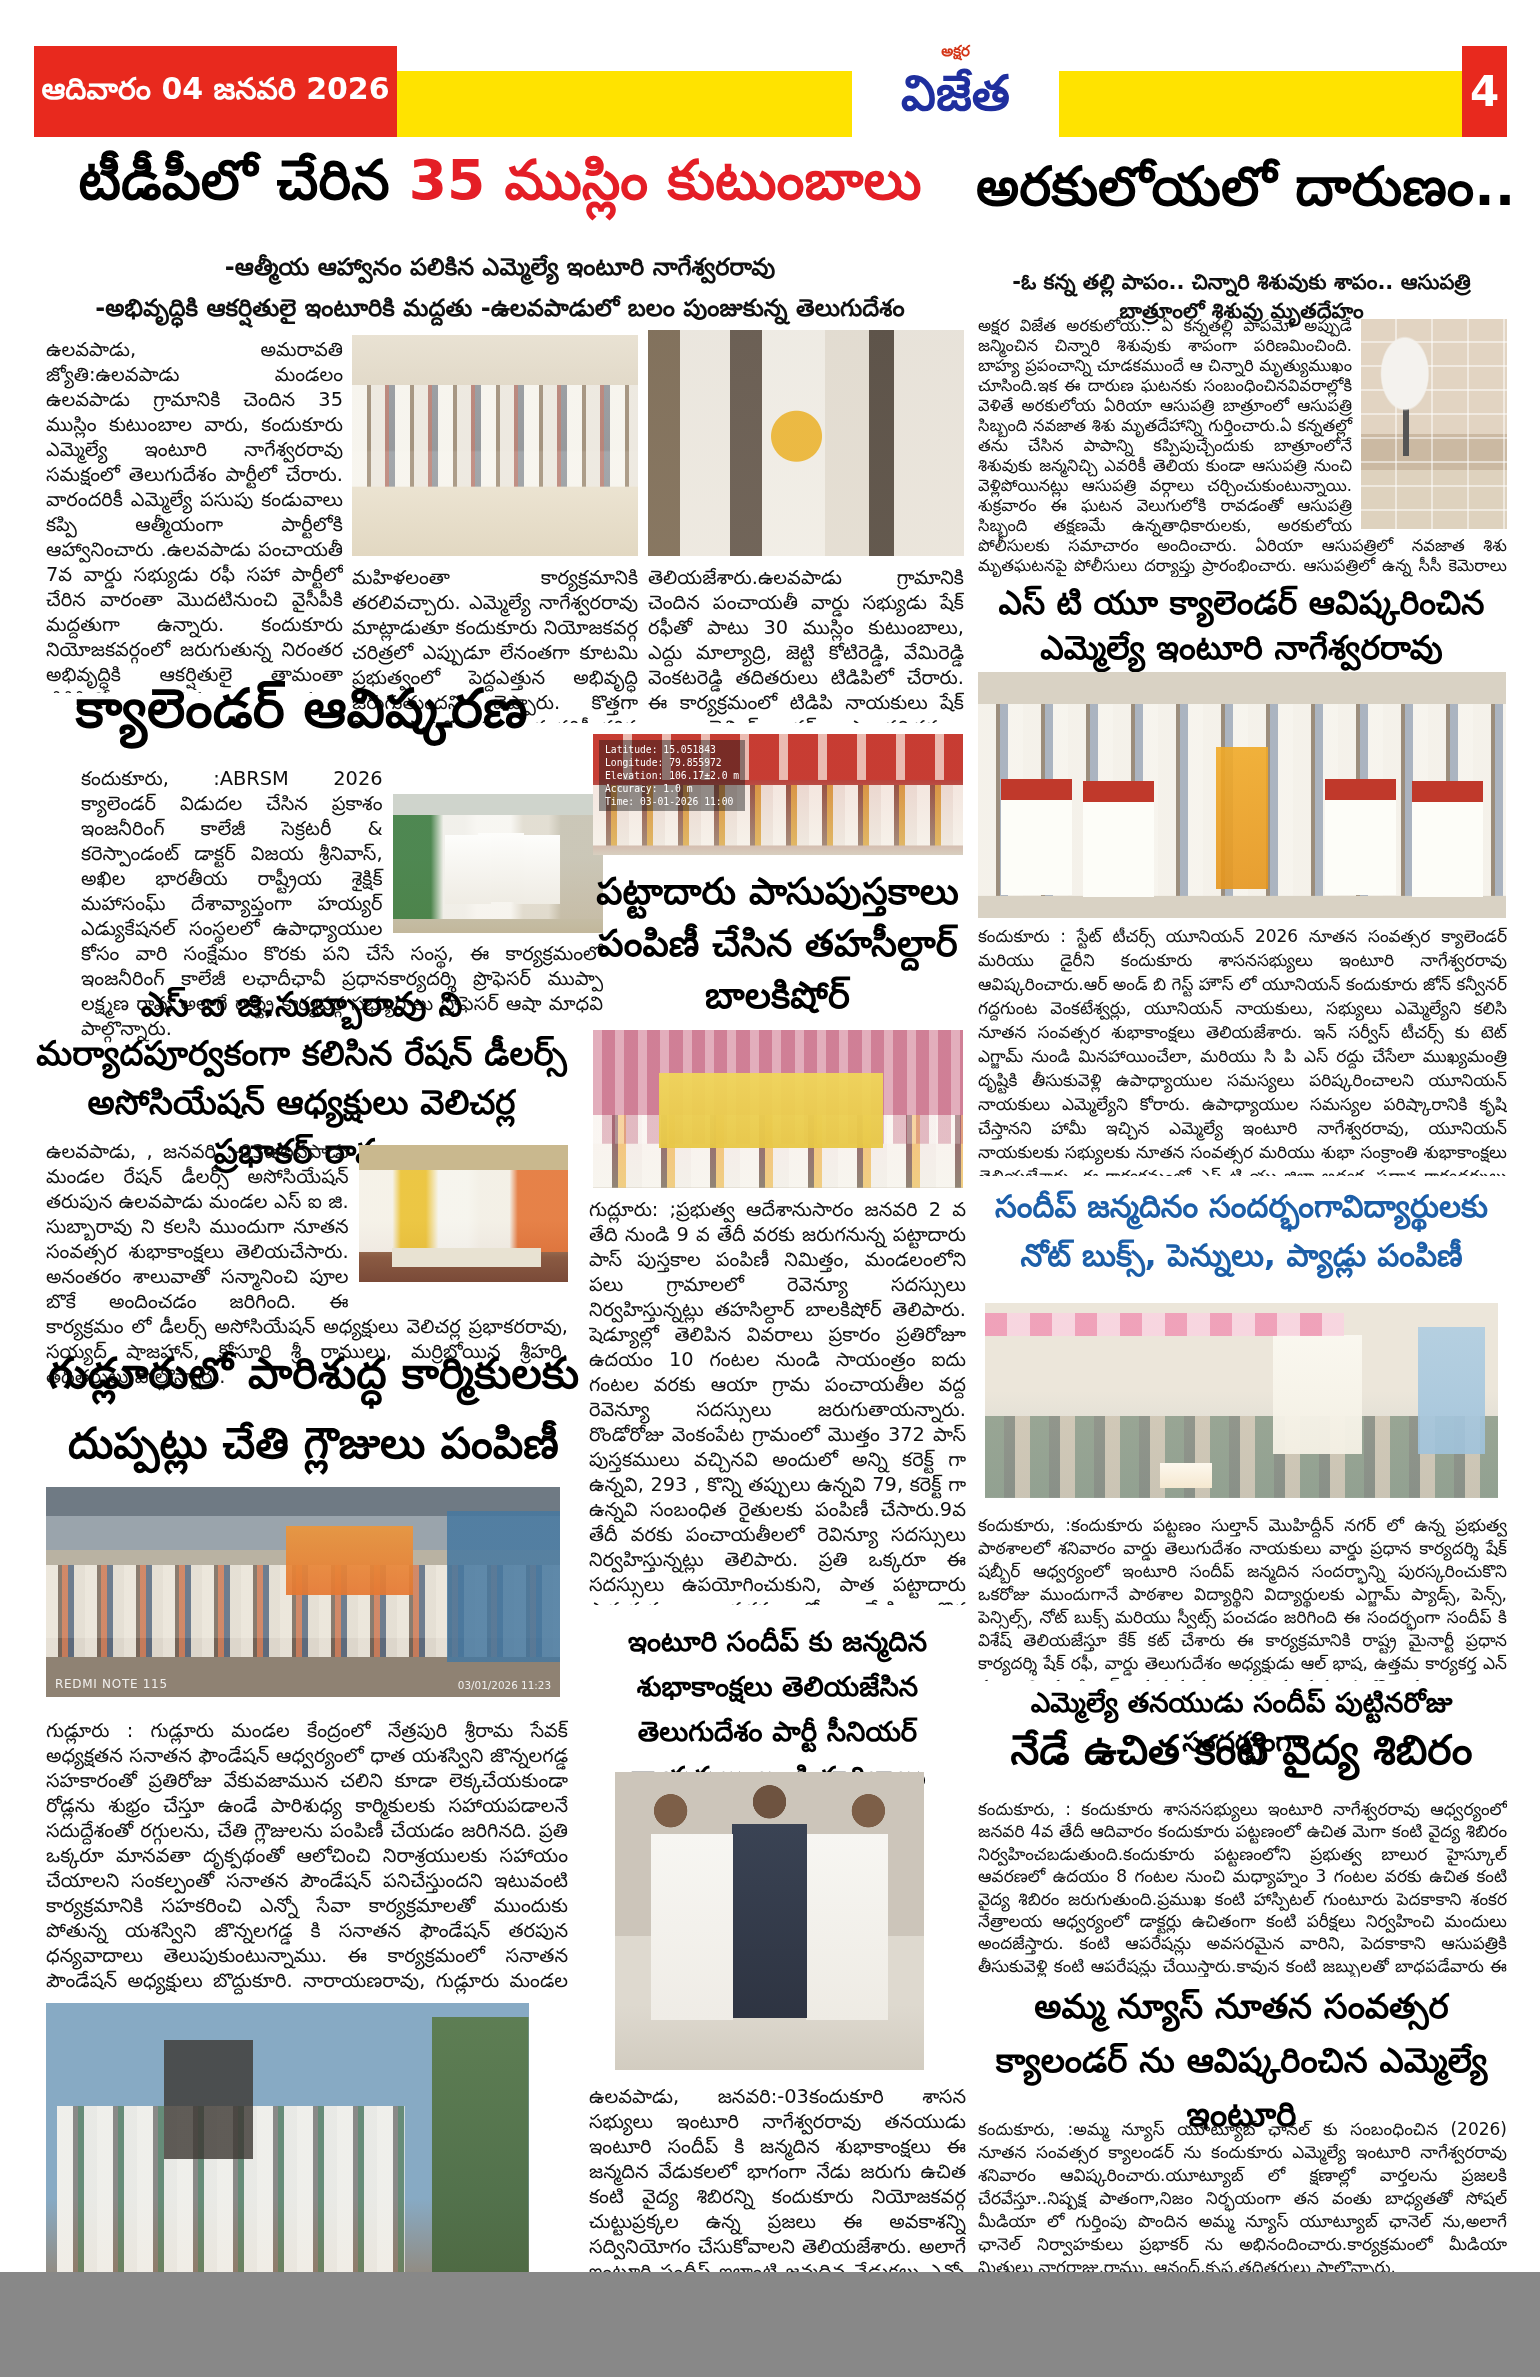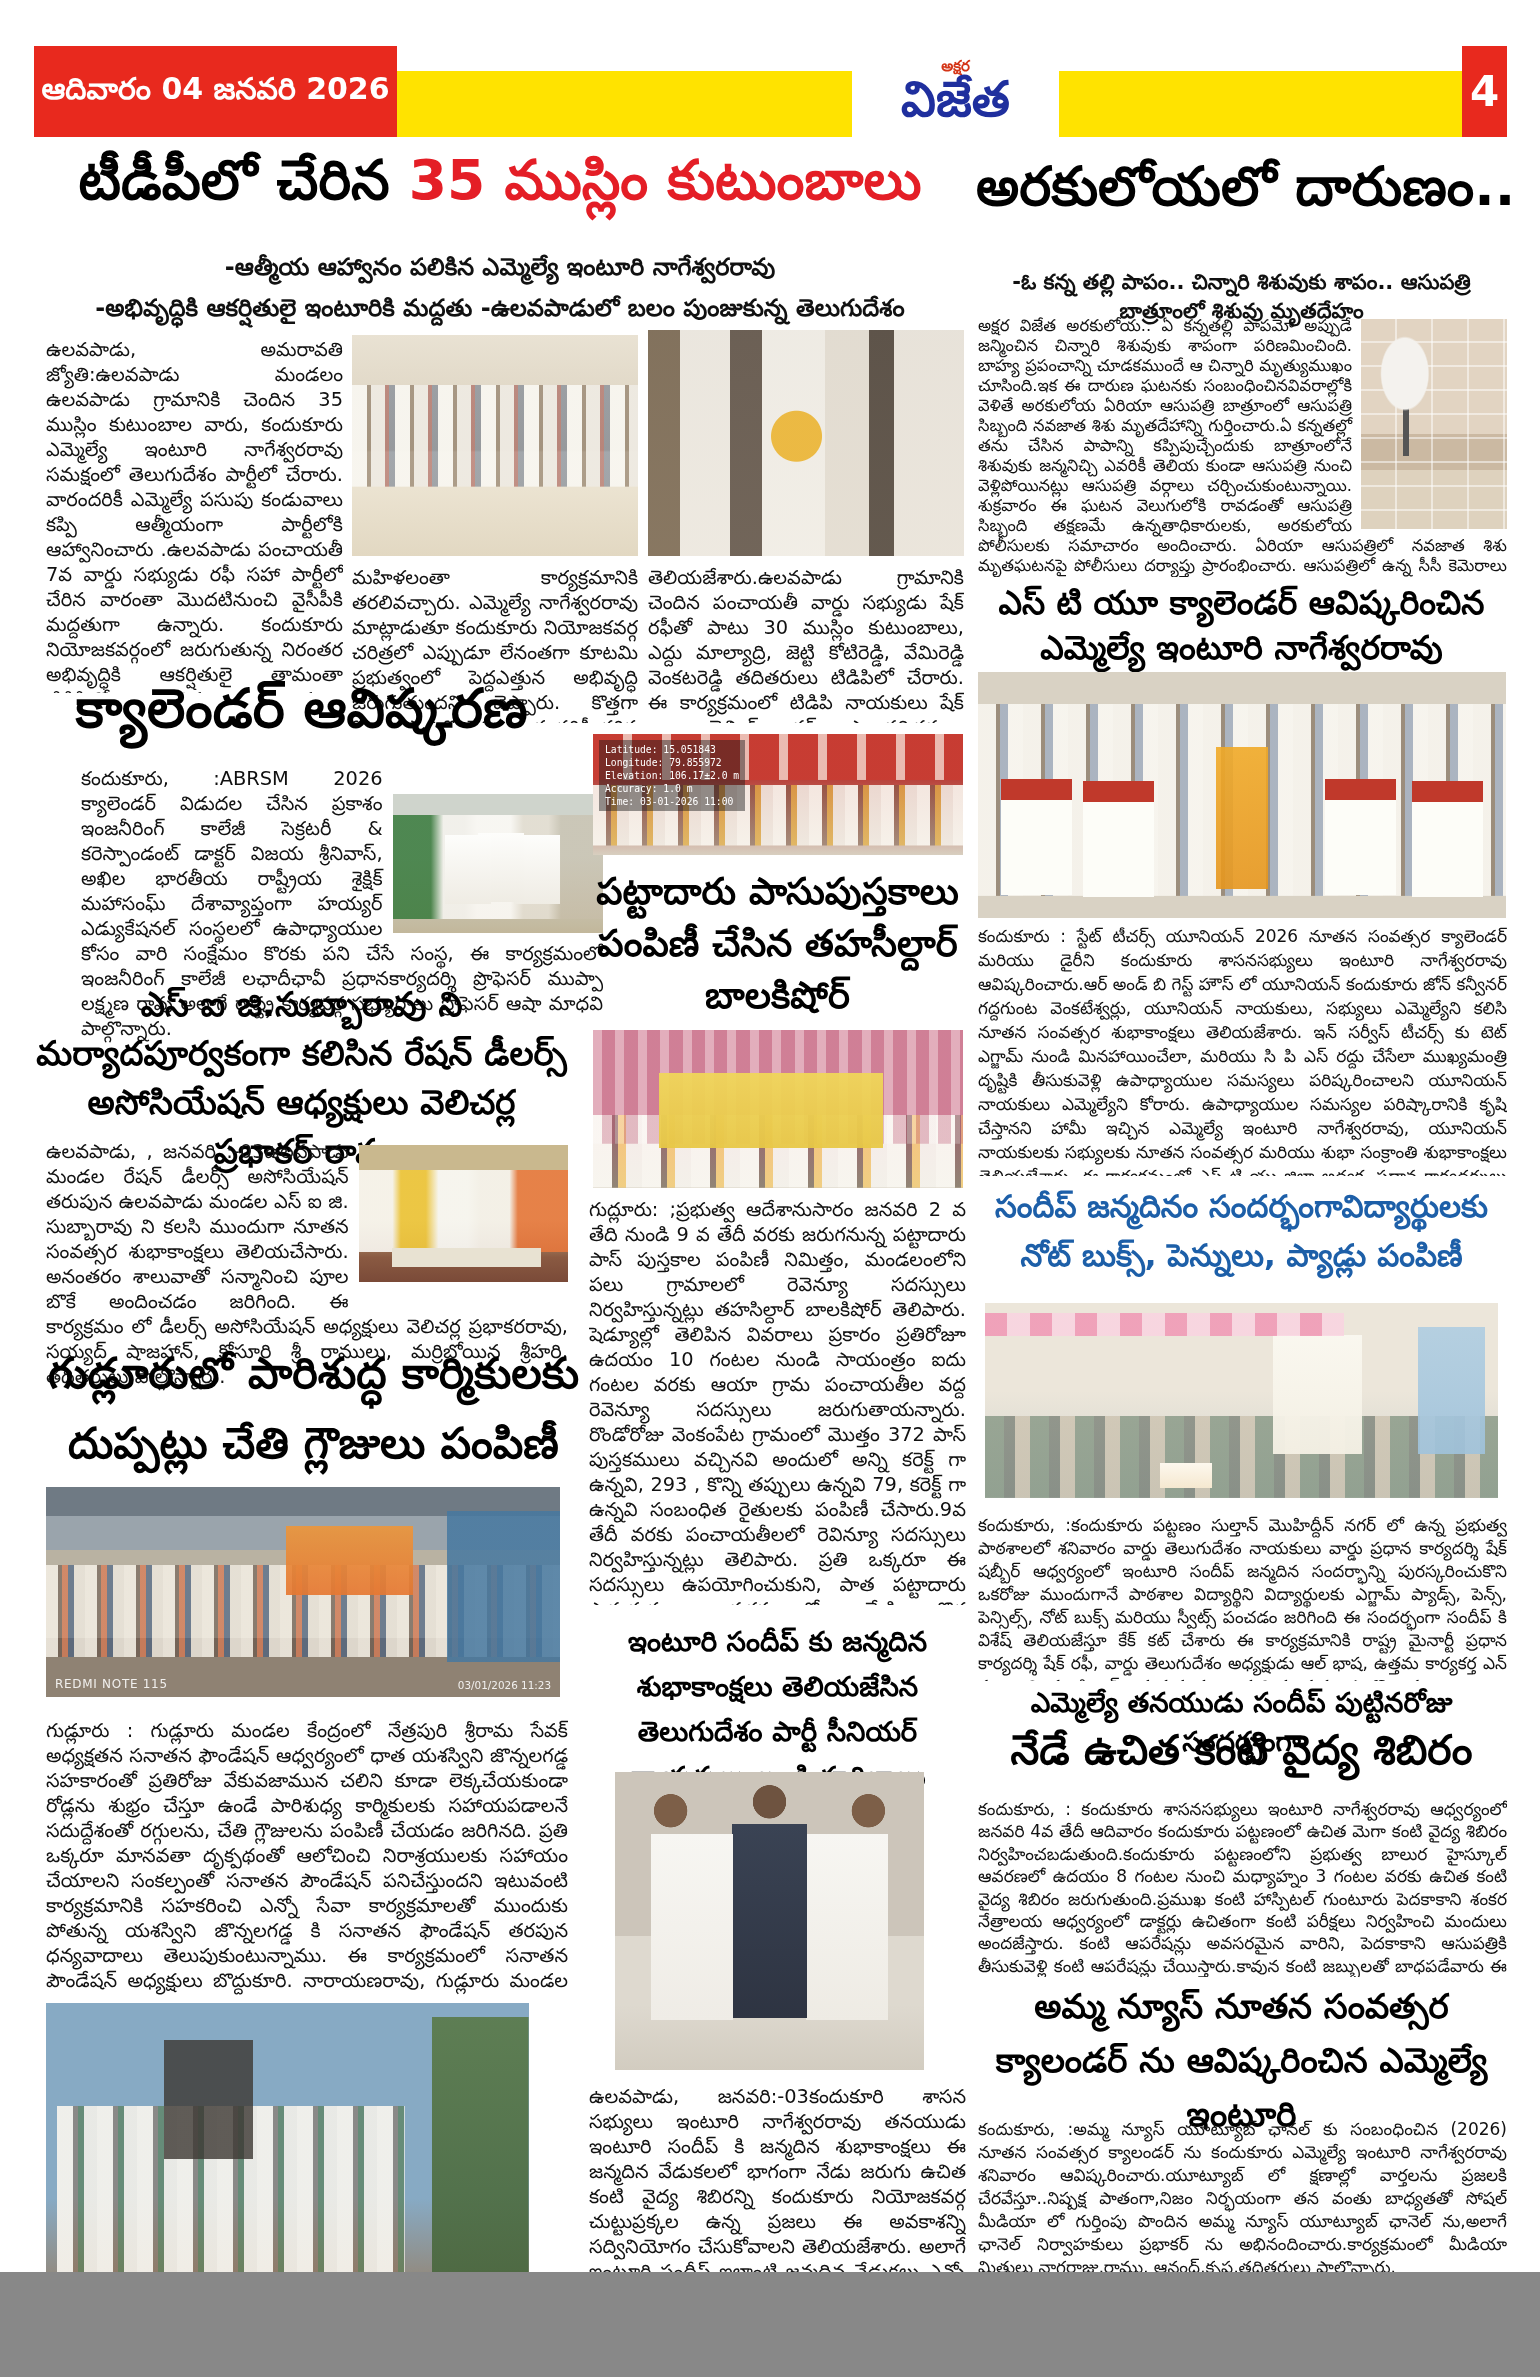--- a/index.html
+++ b/index.html
@@ -14,21 +14,21 @@
   .bold{font-weight:bold;}
   .nowrap{white-space:nowrap;}
   .clip{overflow:hidden;}
 
   
   .yellow-strip{left:34px;top:71px;width:1473px;height:66px;background:#ffe300;}
   .date-box{left:34px;top:46px;width:363px;height:91px;background:#e8291e;
     display:flex;align-items:center;justify-content:center;color:#fff;
     font-size:30px;font-weight:bold;}
   .logo-box{left:852px;top:43px;width:207px;height:97px;background:#fff;
-    display:flex;flex-direction:column;align-items:center;justify-content:center;}
+    display:flex;flex-direction:column;align-items:center;justify-content:flex-start;gap:8px;}
   .logo-small{color:#d43517;font-size:15px;font-weight:bold;line-height:1.1;}
   .logo-main{color:#1f2f9e;font-size:49px;font-weight:bold;line-height:1.05;}
   .page-box{left:1462px;top:46px;width:45px;height:91px;background:#e8291e;
     display:flex;align-items:center;justify-content:center;color:#fff;
     font-size:42px;font-weight:bold;}
 
   
   .hl{font-weight:bold;color:#000;}
   .red{color:#e41e26;}
   .blue-hl{color:#1d5fa8;}

